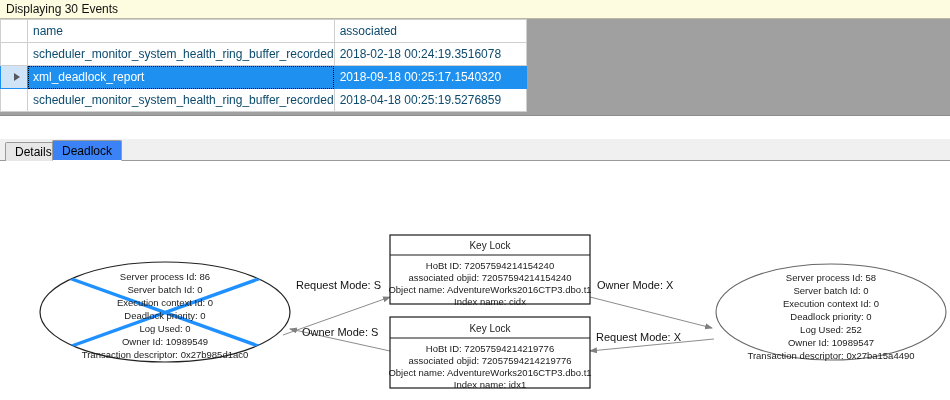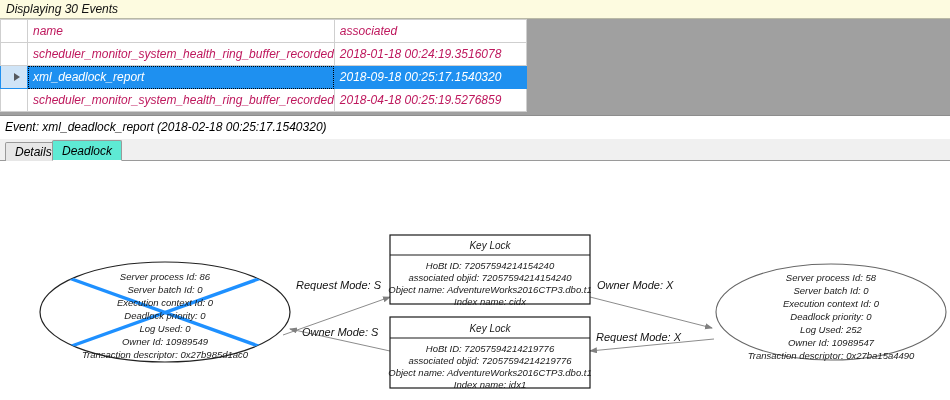--- a/index.html
+++ b/index.html
@@ -1,40 +1,40 @@
 <!DOCTYPE html>
 <html><head>
 <meta charset="utf-8">
 <style>
   html,body{margin:0;padding:0;}
   body{
     width:950px;height:400px;overflow:hidden;
     font-family:"Liberation Sans","DejaVu Sans",sans-serif;
     font-size:12px;color:#000;background:#ffffff;
   }
-  #app{position:relative;width:950px;height:400px;font-style:italic;}
+  #app{position:relative;width:950px;height:400px;}
 
   
   .banner{
     position:absolute;left:0;top:0;width:950px;height:19px;
     background:#fdfbe0;border-bottom:1px solid #b9b9a6;
     box-sizing:border-box;
   }
   .banner span{position:absolute;left:6px;top:2px;font-size:12px;color:#111;}
 
   
   .grid{
     position:absolute;left:0;top:19px;width:950px;height:97px;
     background:#a0a0a0;box-sizing:border-box;
     border-bottom:1px solid #8d8d8d;
   }
   .gtable{border-collapse:collapse;table-layout:fixed;background:#fff;}
   .gtable td,.gtable th{
     border:1px solid #cfcfcf;
-    font-weight:normal;font-size:12px;color:#be185d;
+    font-weight:normal;font-size:12px;color:#0c4a6e;
     padding:0 0 0 5px;height:23px;box-sizing:border-box;
     white-space:nowrap;overflow:hidden;text-align:left;
     background:#ffffff;
   }
   .col-sel{width:27px;padding:0;}
   .col-name{width:278px;}
   .col-ts{width:192px;}
   .gtable tr.header td{background:#ffffff;border-top:1px solid #cfcfcf;}
   .gtable tr.sel td{background:#1e90f0;color:#ffffff;border-color:#1e90f0;}
   .gtable tr.sel td.col-sel{background:#cfe4f7;}
@@ -58,21 +58,21 @@
   .tabstrip{
     position:absolute;left:0;top:139px;width:950px;height:22px;
     background:#f0f0f0;border-bottom:1px solid #9a9a9a;box-sizing:border-box;
   }
   .tab{
     position:absolute;top:3px;height:19px;line-height:18px;
     padding:0 9px;font-size:12px;box-sizing:border-box;
     border:1px solid #9a9a9a;border-bottom:none;background:#e7e7e7;
     border-radius:2px 2px 0 0;
   }
-  .tab.active{background:#5eead4;top:1px;height:21px;line-height:20px;border-bottom:1px solid #ffffff;}
+  .tab.active{background:#3b82f6;top:1px;height:21px;line-height:20px;border-bottom:1px solid #ffffff;}
   .tab0{left:5px;}
   .tab1{left:52px;}
 
   
   .canvas{
     position:absolute;left:0;top:161px;width:950px;height:239px;
     background:#ffffff;overflow:hidden;
   }
   .canvas svg{display:block;}
   .nodetext{font-family:"Liberation Sans","DejaVu Sans",sans-serif;font-size:9.5px;fill:#1a1a1a;}
@@ -92,41 +92,38 @@
     <table class="gtable">
       <tbody>
           <tr class="header">
         <td class="col-sel"></td>
         <td class="col-name">name</td>
         <td class="col-ts">associated</td>
       </tr>
       <tr>
         <td class="col-sel"></td>
         <td class="col-name">scheduler_monitor_system_health_ring_buffer_recorded</td>
-        <td class="col-ts">2018-01-18 00:24:19.3516078</td>
+        <td class="col-ts">2018-02-18 00:24:19.3516078</td>
       </tr>
       <tr class="sel">
         <td class="col-sel">
           <i class="rowmark"></i>
         </td>
         <td class="col-name cellfocus">xml_deadlock_report</td>
         <td class="col-ts">2018-09-18 00:25:17.1540320</td>
       </tr>
       <tr>
         <td class="col-sel"></td>
         <td class="col-name">scheduler_monitor_system_health_ring_buffer_recorded</td>
         <td class="col-ts">2018-04-18 00:25:19.5276859</td>
       </tr>
     </tbody>
       </table>
   </div>
 
-  <div class="eventline">
-    <span>Event: xml_deadlock_report (2018-02-18 00:25:17.1540320)</span>
-  </div>
 
   <div class="tabstrip">
     <div class="tab tab0">Details</div>
     <div class="tab tab1 active">Deadlock</div>
   </div>
 
   <div class="canvas">
     <svg width="950" height="239" viewBox="0 0 950 239" xmlns="http://www.w3.org/2000/svg">
       <defs>
         <marker id="ah" markerWidth="8" markerHeight="8" refX="7" refY="3" orient="auto" markerUnits="userSpaceOnUse">

